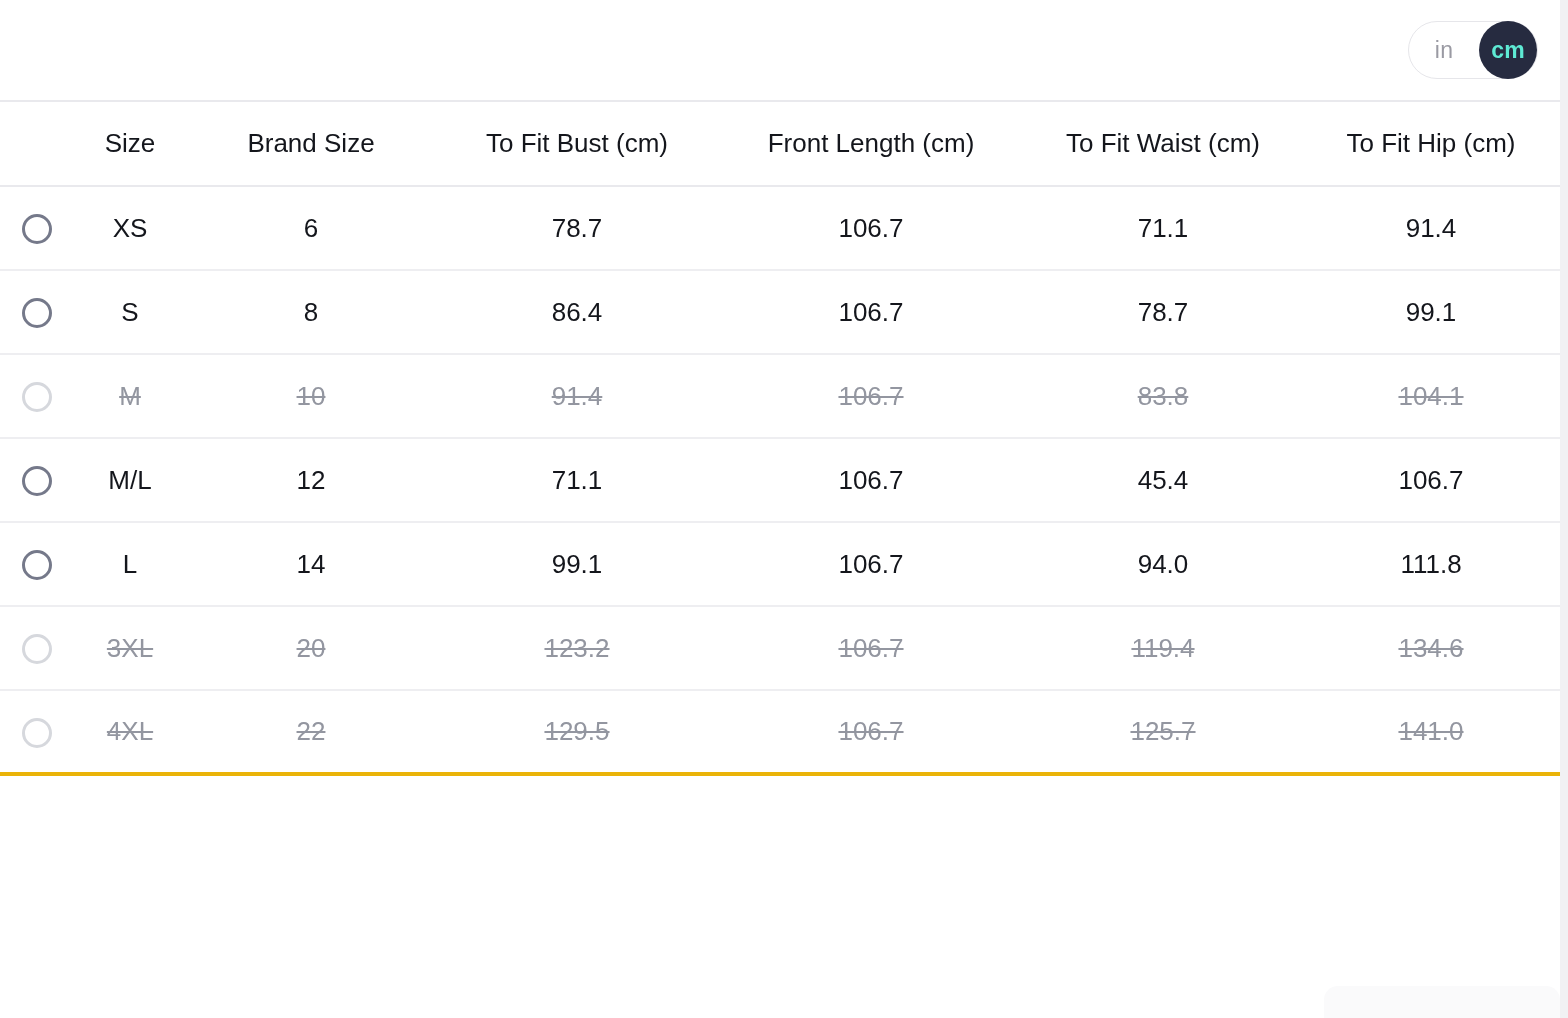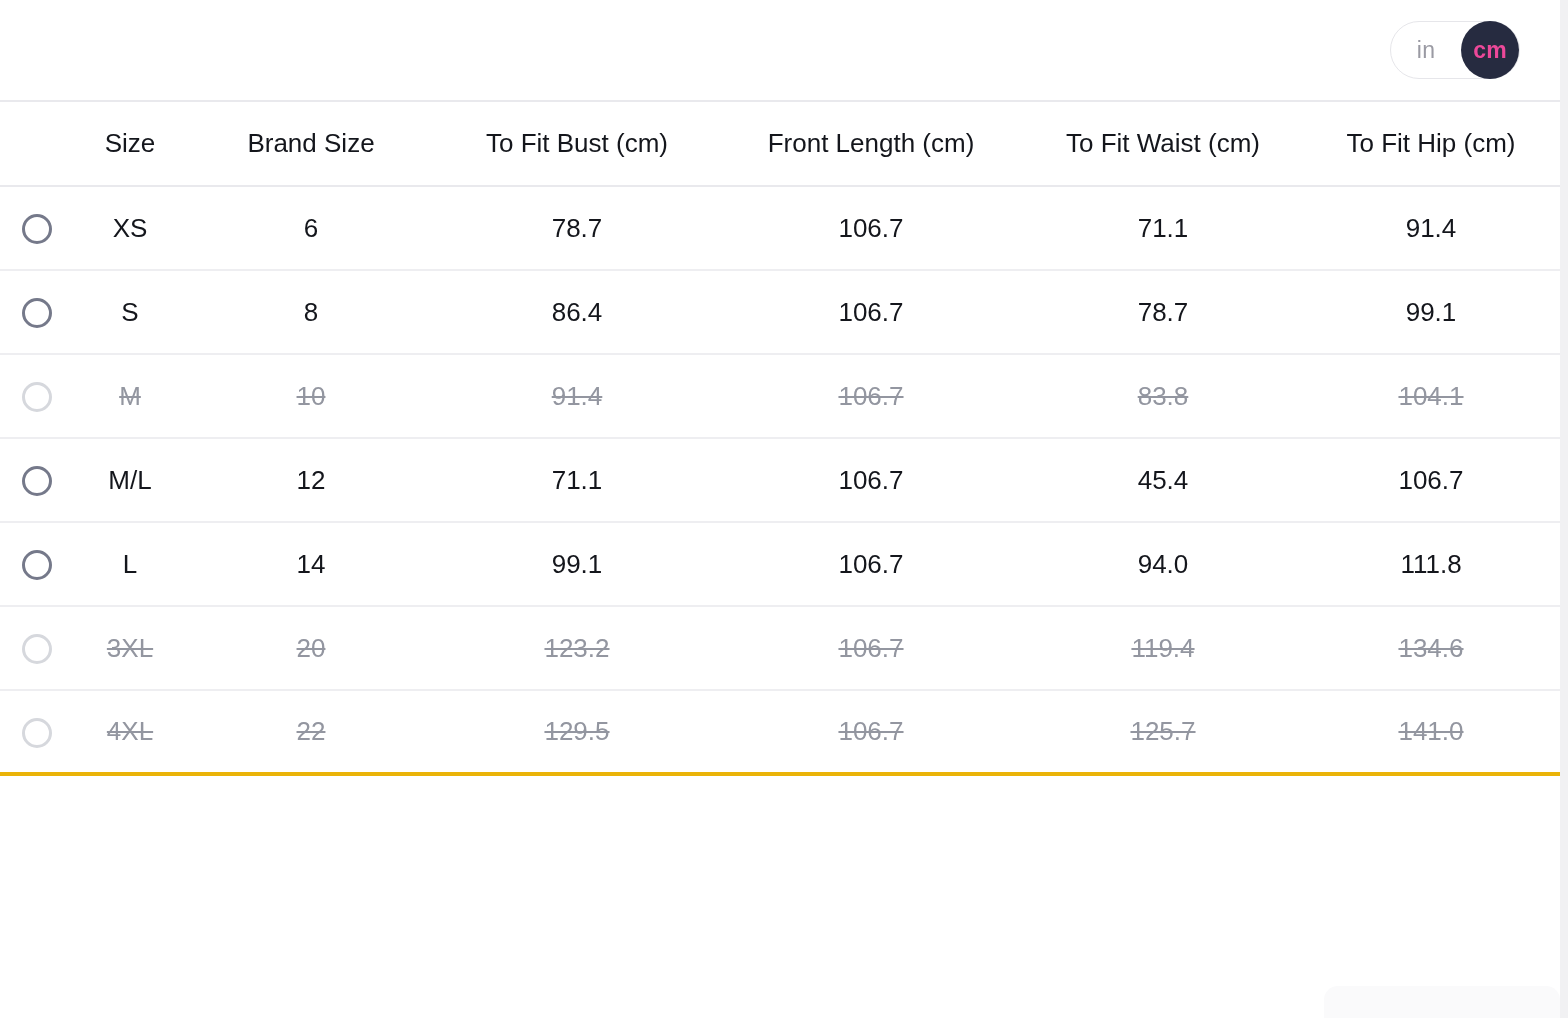--- a/index.html
+++ b/index.html
@@ -21,21 +21,21 @@
 
   
   .topbar {
     position: relative;
     height: 102px;
     width: 1560px;
     border-bottom: 2px solid #e9e9ed;
     display: flex;
     align-items: center;
     justify-content: flex-end;
-    padding-right: 40px;
+    padding-right: 22px;
   }
 
   .unit-toggle {
     position: relative;
     display: flex;
     align-items: center;
     width: 130px;
     height: 58px;
     border: 1px solid #e6e6ea;
     border-radius: 29px;
@@ -49,21 +49,21 @@
     align-items: center;
     justify-content: center;
     font-size: 23px;
     color: #9a9aa3;
     border-radius: 29px;
     letter-spacing: 0.2px;
   }
 
   .unit-opt.active {
     background: #262b40;
-    color: #ec4899;
+    color: #5eead4;
     font-weight: bold;
     width: 58px;
     height: 58px;
     flex: 0 0 58px;
     border-radius: 50%;
   }
 
   
   .size-table {
     width: 1560px;

